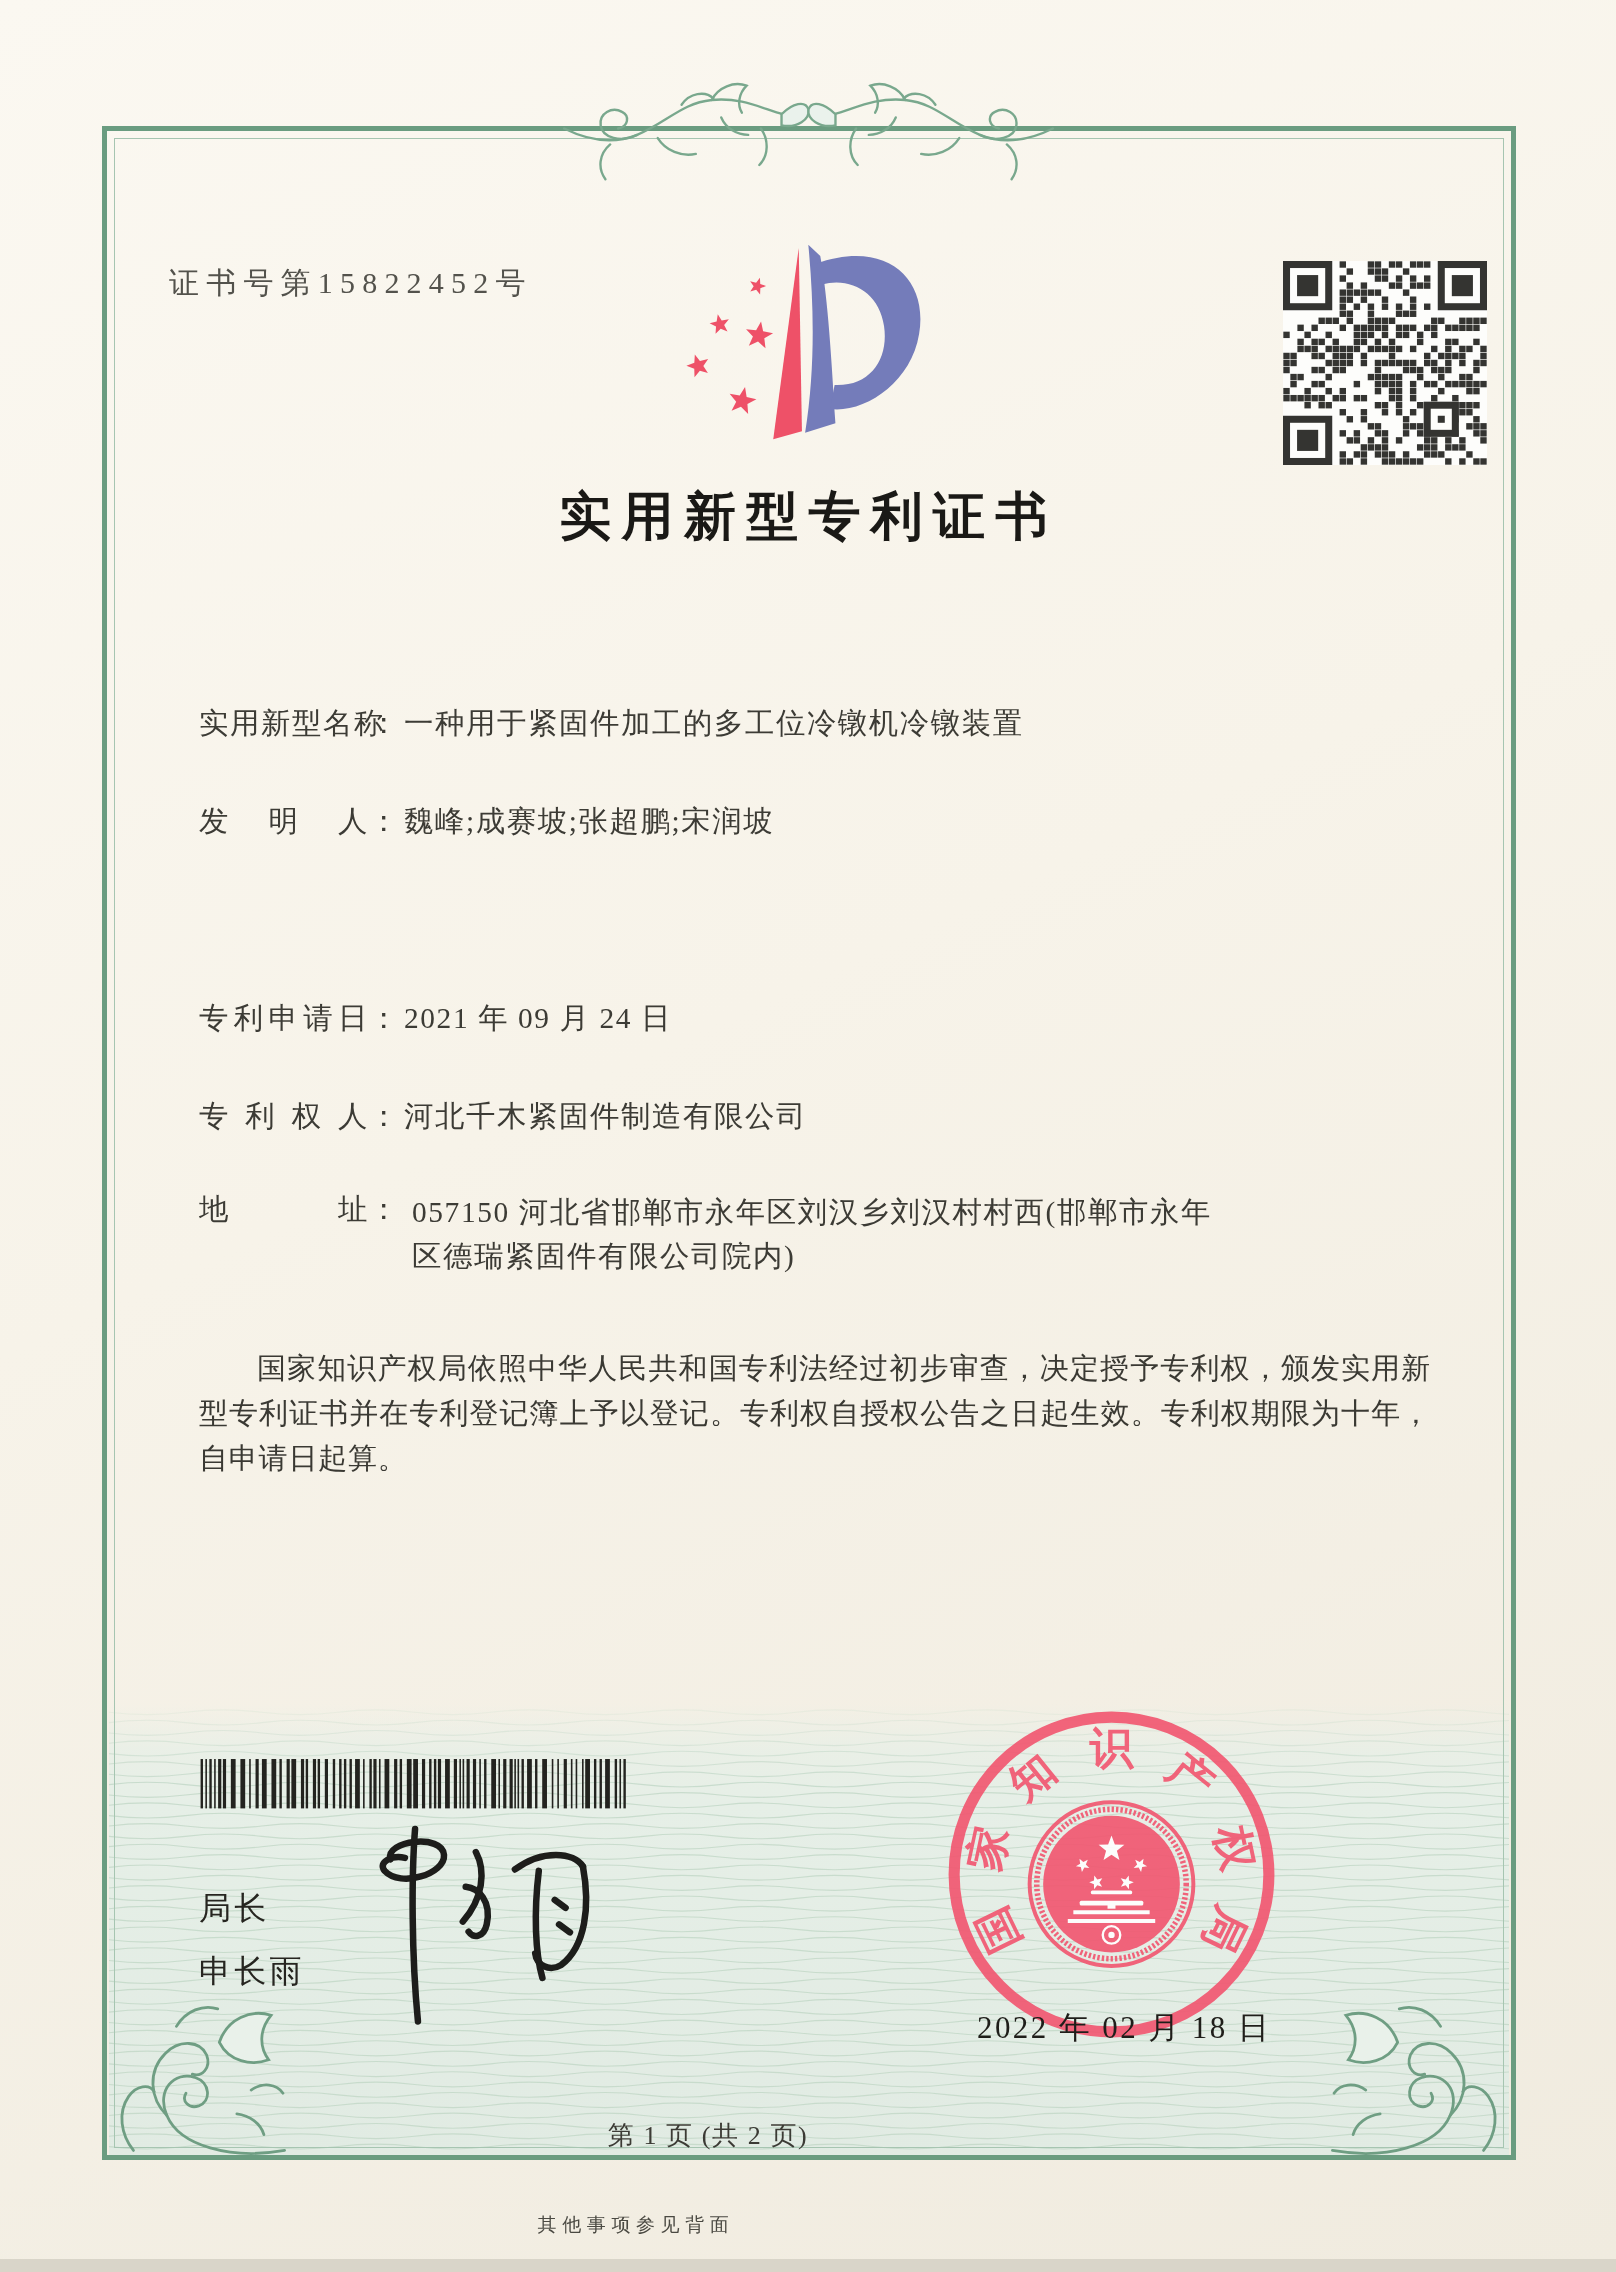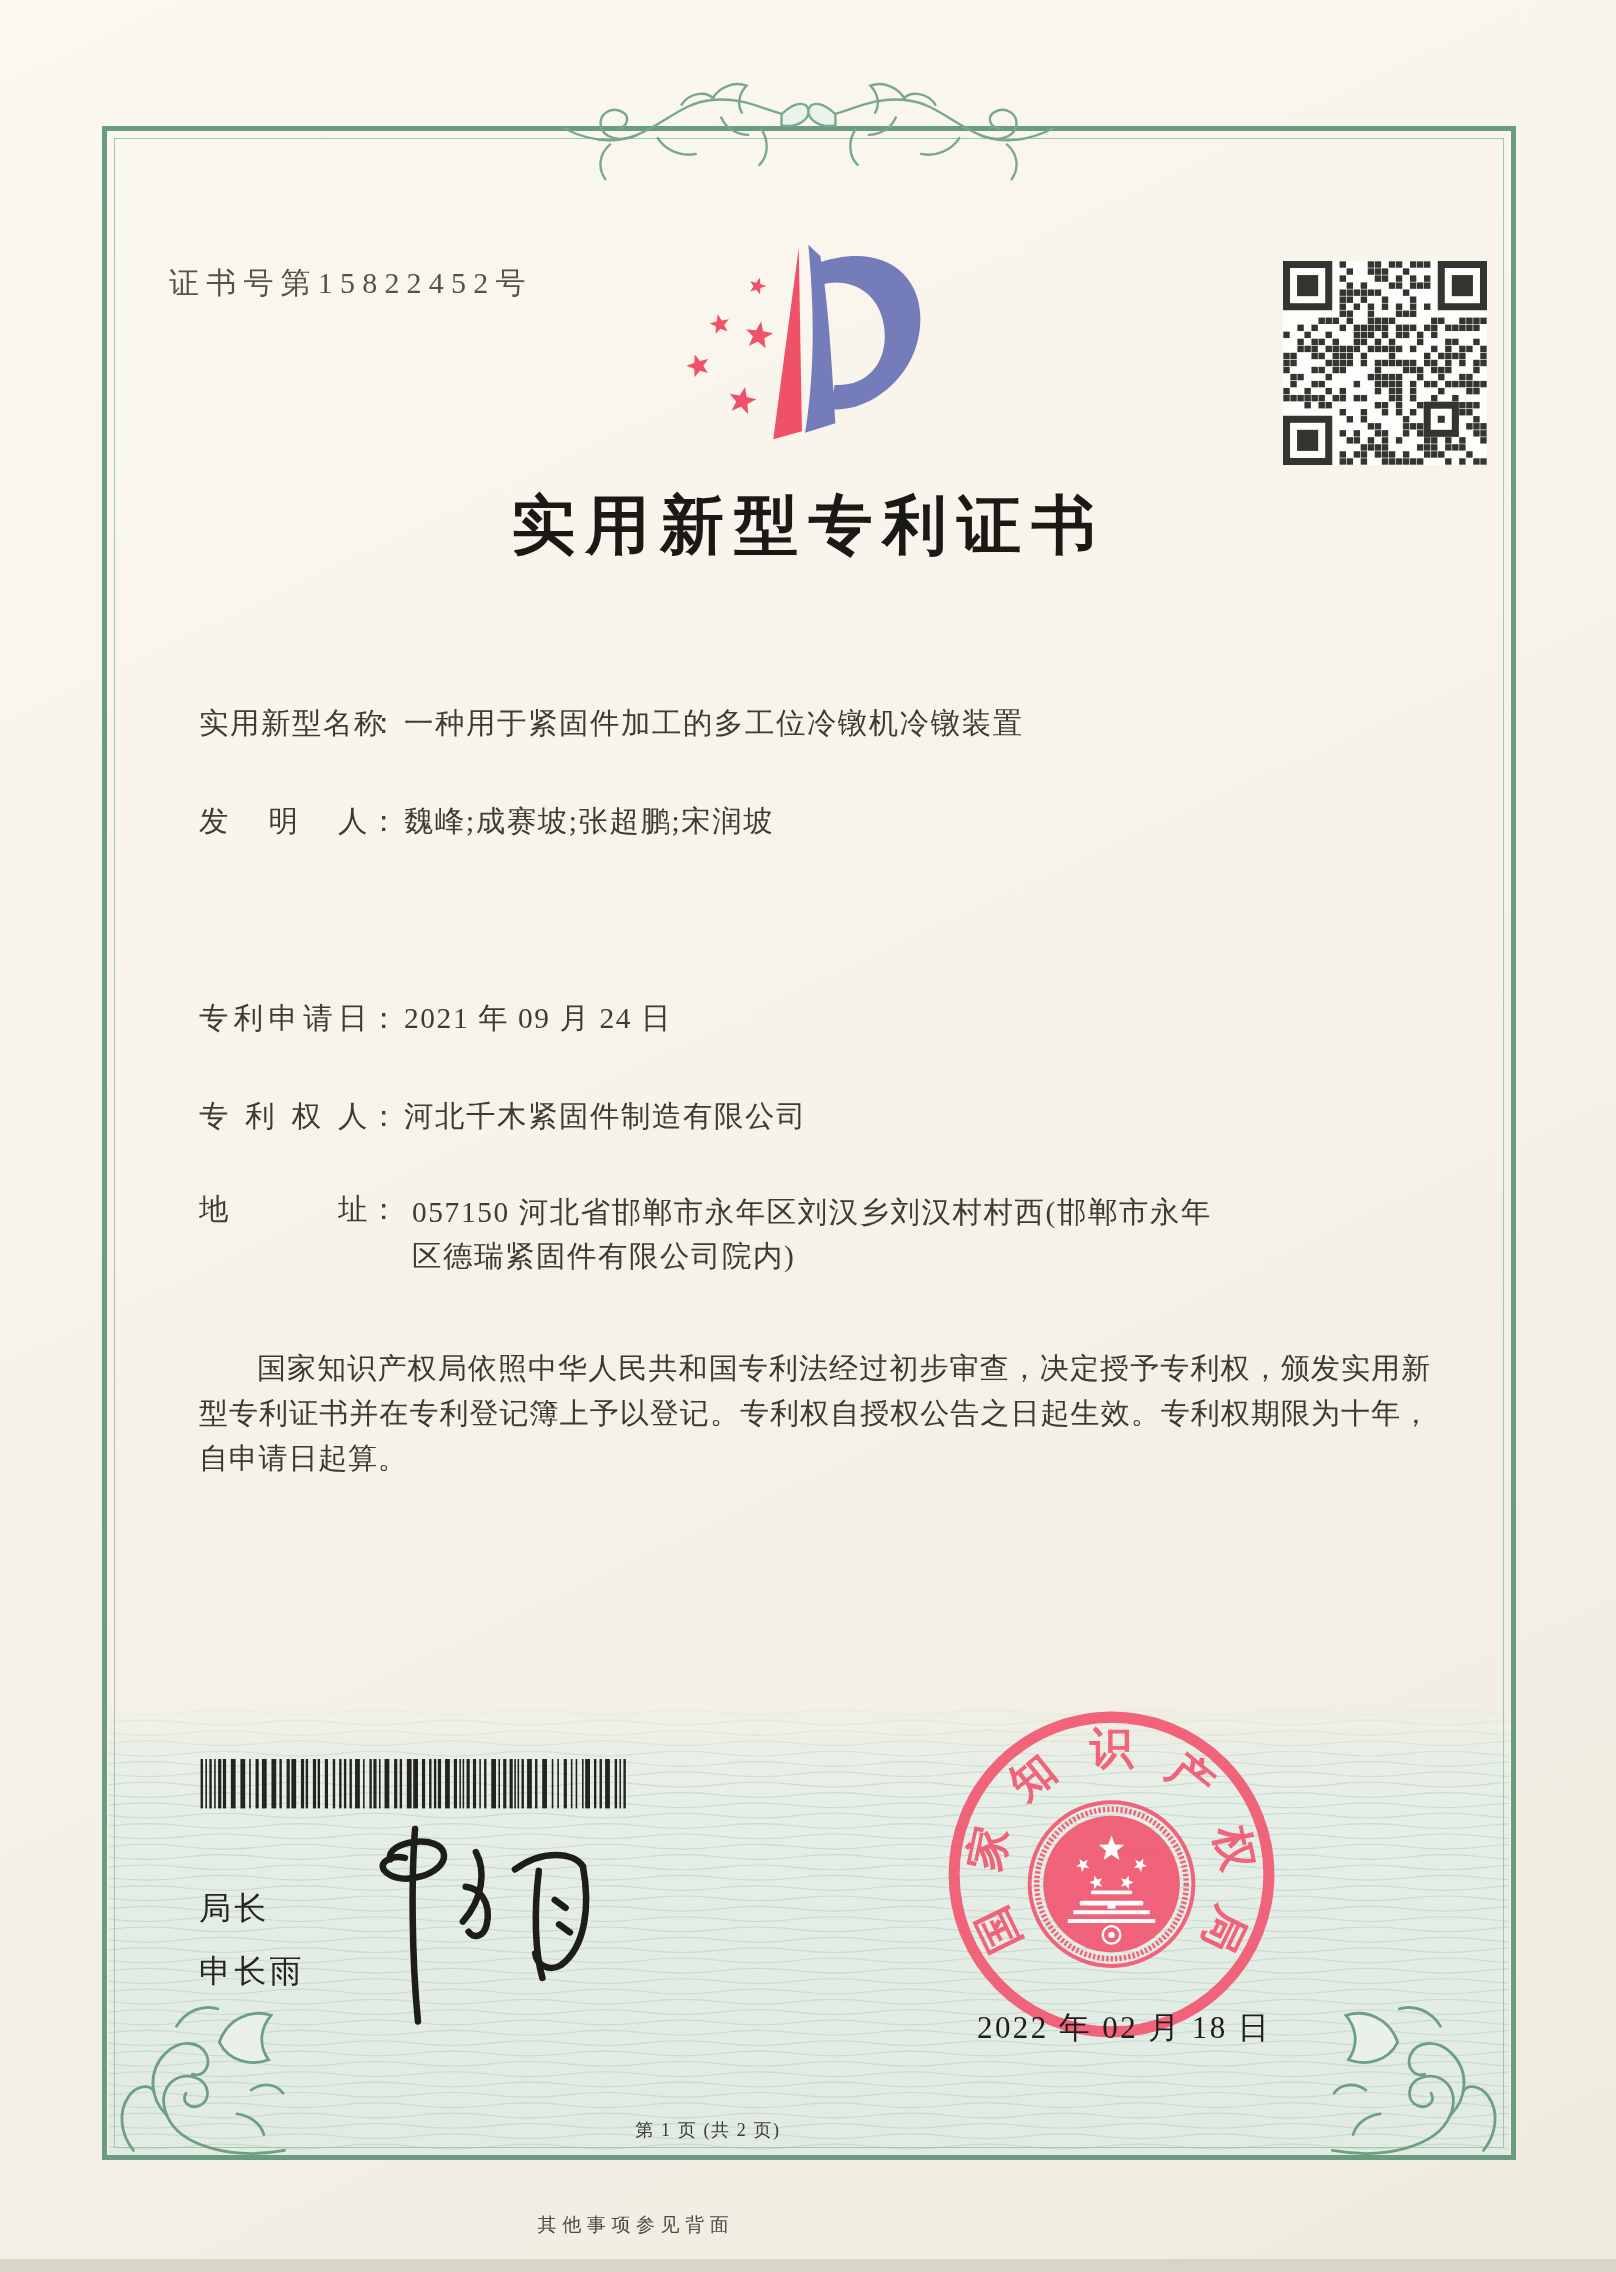--- a/index.html
+++ b/index.html
@@ -15,21 +15,21 @@
   
   .texture-zone{
     position:absolute;left:109px;top:1704px;width:1400px;height:454px;
     background:linear-gradient(180deg,rgba(230,239,231,0) 0%,rgba(230,239,231,.75) 10%,#e6efe7 22%,#e1ebe3 100%);
   }
   .texture-zone svg{position:absolute;left:0;top:0;}
   
   .cert-no{position:absolute;left:169px;top:263px;font-size:30px;letter-spacing:7.2px;color:#53524c;}
   .title{
     position:absolute;left:0;right:0;top:482px;text-align:center;
-    font-size:64px;font-weight:bold;letter-spacing:10.3px;color:#1a1916;
+    font-size:52px;font-weight:bold;letter-spacing:10.3px;color:#1a1916;
   }
   
   .field-row{position:absolute;left:199px;font-size:29.4px;color:#3c3b35;letter-spacing:1.6px;white-space:nowrap;}
   .flabel{display:inline-block;width:170px;text-align:justify;text-align-last:justify;vertical-align:top;}
   .fcolon{vertical-align:top;}
   .fvalue{margin-left:4px;vertical-align:top;}
   .fvalue-wrap{display:inline-block;margin-left:12px;width:821px;white-space:normal;line-height:1.5;vertical-align:top;}
   .grant2{position:absolute;left:814px;top:0;}
   
   .body-text{
@@ -40,21 +40,21 @@
   
   .barcode{position:absolute;left:199px;top:1759px;}
   
   .sig-title{position:absolute;left:199px;top:1887px;font-size:32px;letter-spacing:3.2px;color:#262520;}
   .sig-name{position:absolute;left:199px;top:1950px;font-size:32px;letter-spacing:3.2px;color:#262520;text-align:center;}
   .signature{position:absolute;left:334px;top:1822px;}
   
   .seal{position:absolute;left:943px;top:1706px;}
   .seal-date{position:absolute;left:977px;top:2007px;font-size:31px;letter-spacing:2.4px;color:#1f1e1a;white-space:nowrap;}
   
-  .page-info{position:absolute;left:541px;top:2118px;width:334px;text-align:center;font-size:18px;color:#3c3b35;letter-spacing:1.6px;}
+  .page-info{position:absolute;left:541px;top:2118px;width:334px;text-align:center;font-size:26px;color:#3c3b35;letter-spacing:1.6px;}
   .back-note{position:absolute;left:469px;top:2212px;width:334px;text-align:center;font-size:19px;color:#4a4942;letter-spacing:5.6px;}
   .orn{position:absolute;}
 </style>
 </head>
 <body>
 
 <div class="page">
 
   <div class="texture-zone">
     <svg id="waves" width="1400" height="454" viewBox="0 0 1760 570">

